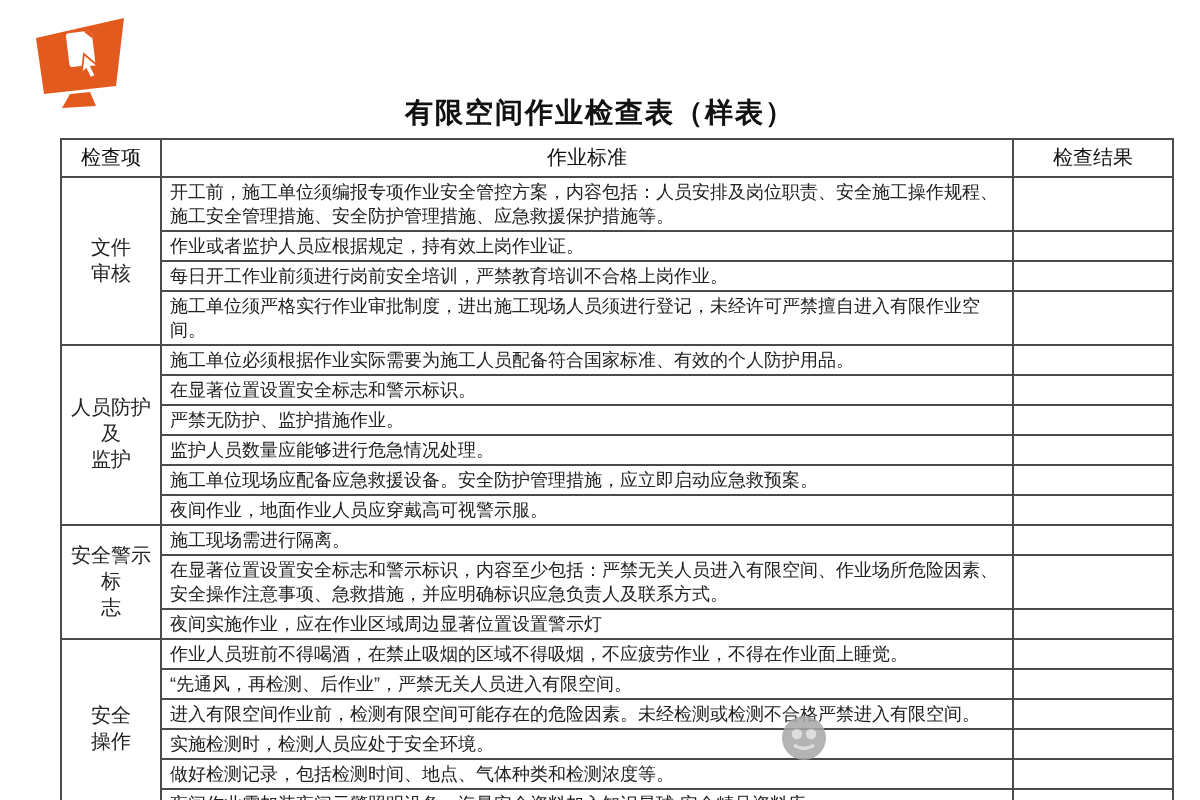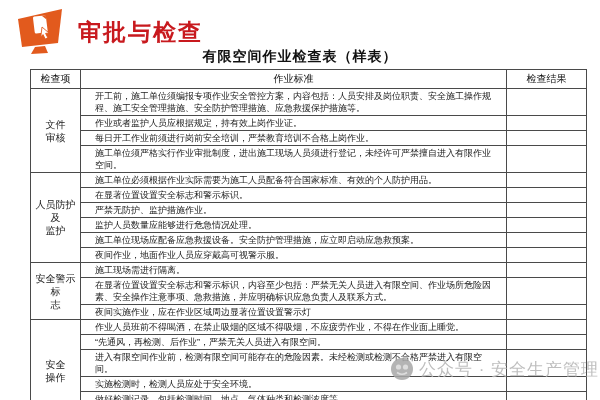--- a/index.html
+++ b/index.html
@@ -27,21 +27,21 @@
   }
   .checklist col.c1{width:50px;}
   .checklist col.c2{width:426px;}
   .checklist col.c3{width:80px;}
   .checklist th,.checklist td{border:1px solid #4a4a4a;vertical-align:middle;}
   .checklist th{font-size:10px;font-weight:normal;padding:2px;text-align:center;color:#111;}
   td.cat{
     text-align:center;font-size:10px;color:#222;
     white-space:pre-line;line-height:13px;padding:1px;
   }
-  td.std{font-size:9px;line-height:12px;padding:1px 14px;color:#222;text-align:left;}
+  td.std{font-size:9px;line-height:12px;padding:1px 4px;color:#222;text-align:left;}
   td.res{padding:0;}
   
   .watermark{
     position:absolute;left:390px;top:357px;
     display:flex;align-items:center;gap:5px;
     color:#b3b3b3;opacity:.85;pointer-events:none;
   }
   .watermark-text{font-size:17px;letter-spacing:1px;white-space:nowrap;}
   .watermark-icon{width:24px;height:24px;flex:0 0 auto;}
 </style>
@@ -53,21 +53,20 @@
     <svg viewBox="0 0 52 52" width="52" height="52">
       <polygon points="4,13 48,3 44,37 8,41" fill="#e25a1d"></polygon>
       <polygon points="21,41 31,40 34,47 17,48" fill="#e25a1d"></polygon>
       <g transform="rotate(-7 26 20)">
         <rect x="20" y="10" width="13" height="17" rx="1.5" fill="#ffffff"></rect>
         <polygon points="33,10 33,14 29,10" fill="#e25a1d"></polygon>
       </g>
       <path d="M28 21 l7 6 -3.4 0.4 2.2 4.4 -2.6 1.2 -2.2 -4.4 -2.2 2.2 z" fill="#ffffff" stroke="#e25a1d" stroke-width="0.9"></path>
     </svg>
   </span>
-  <span class="brand-title">审批与检查</span>
 </div>
 
 <div class="doc-title">有限空间作业检查表（样表）</div>
 
 <table class="checklist">
   <colgroup>
       <col class="c1">
       <col class="c2">
       <col class="c3">
     </colgroup>
@@ -172,14 +171,13 @@
 
 <div class="watermark">
   <span class="watermark-icon">
     <svg viewBox="0 0 24 24" width="24" height="24">
       <circle cx="12" cy="12" r="11" fill="#a8a8a8"></circle>
       <circle cx="8.5" cy="10" r="2.6" fill="#d8d8d8"></circle>
       <circle cx="15.5" cy="10" r="2.6" fill="#d8d8d8"></circle>
       <path d="M7 15.5 q5 3.5 10 0" stroke="#d8d8d8" stroke-width="1.6" fill="none"></path>
     </svg>
   </span>
-  <span class="watermark-text">公众号 · 安全生产管理</span>
 </div>
 
 </body></html>

